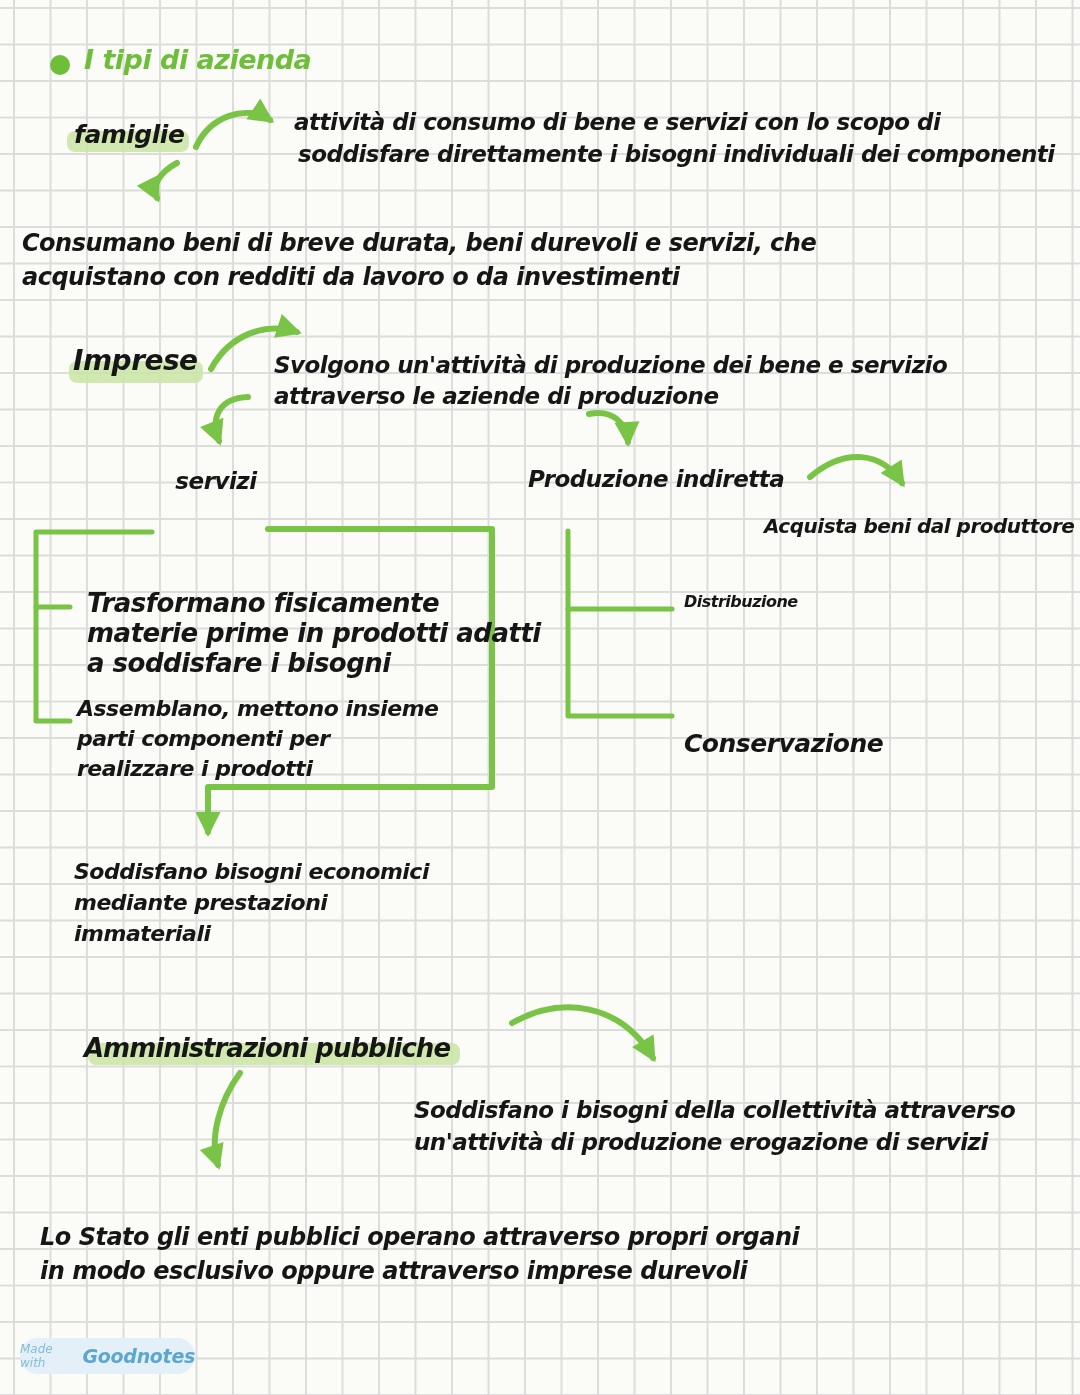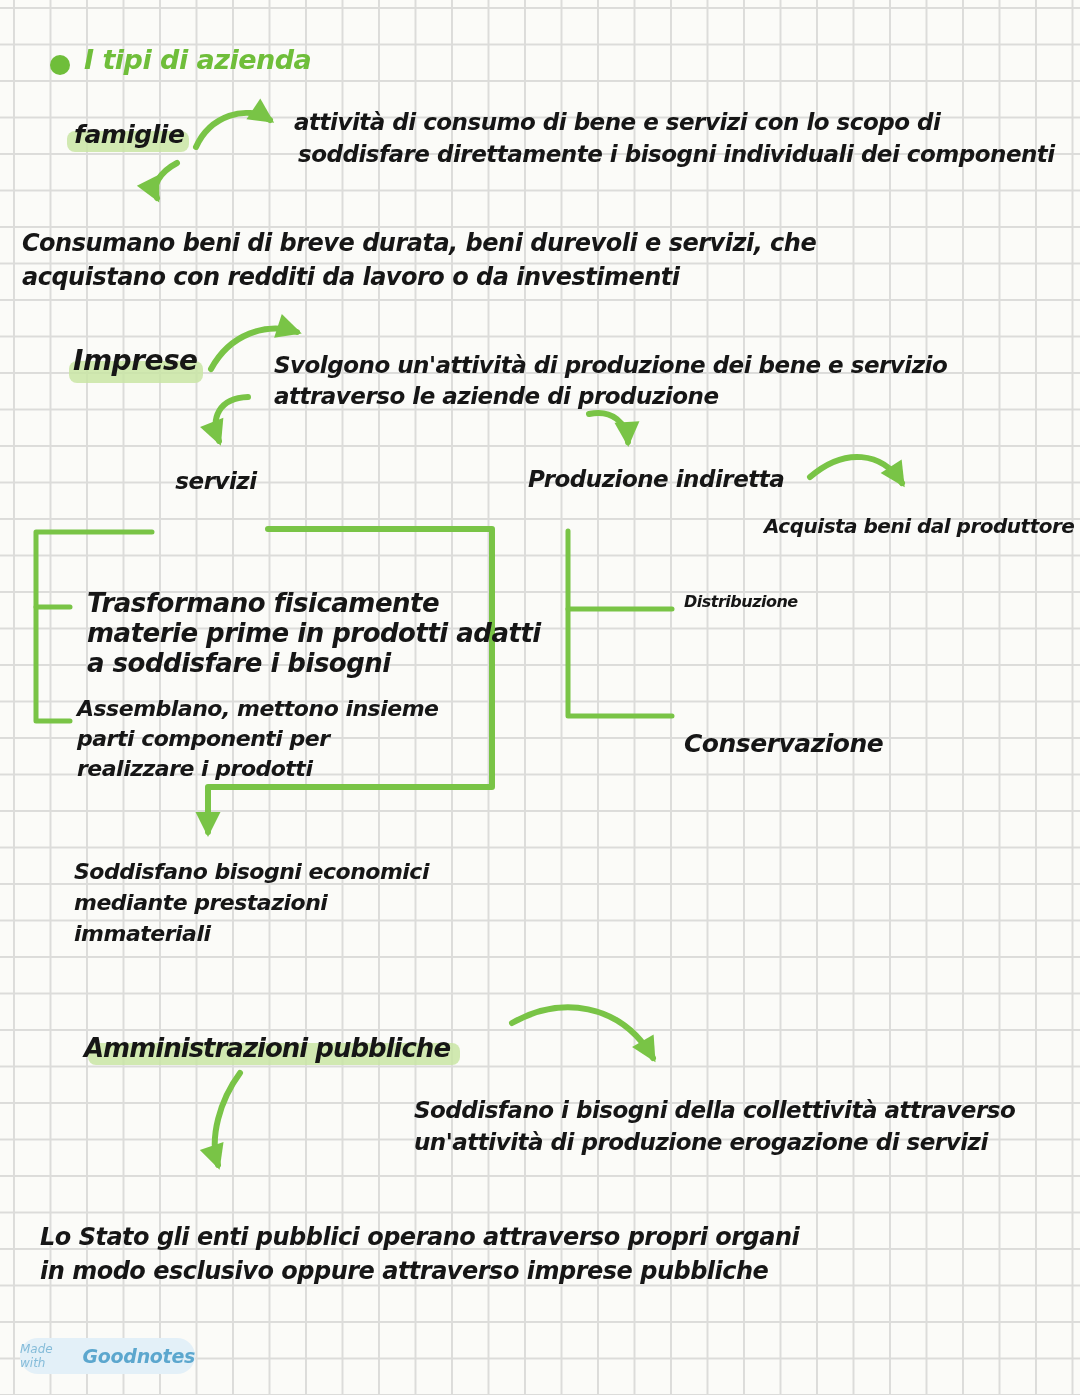--- a/index.html
+++ b/index.html
@@ -141,21 +141,21 @@
   <div class="hw" style="left:684px;top:592px;font-size:16px;">Distribuzione</div>
   <div class="hw" style="left:684px;top:716px;font-size:25px;margin-top:13px;">Conservazione</div>
 
   <div class="hw" style="left:84px;top:1033px;font-size:26px;letter-spacing:-1px;">Amministrazioni pubbliche</div>
   <div class="hw" style="left:414px;top:1094px;font-size:23px;line-height:32px;">
     <div class="ln">Soddisfano i bisogni della collettività attraverso</div>
     <div class="ln">un'attività di produzione erogazione di servizi</div>
   </div>
   <div class="hw" style="left:40px;top:1220px;font-size:24px;line-height:34px;">
     <div class="ln">Lo Stato gli enti pubblici operano attraverso propri organi</div>
-    <div class="ln">in modo esclusivo oppure attraverso imprese pubbliche</div>
+    <div class="ln">in modo esclusivo oppure attraverso imprese durevoli</div>
   </div>
 
   <div class="watermark">
     <span class="prefix">Made with</span>
     <span class="brand">Goodnotes</span>
   </div>
 
 </div>
 
 </body></html>

